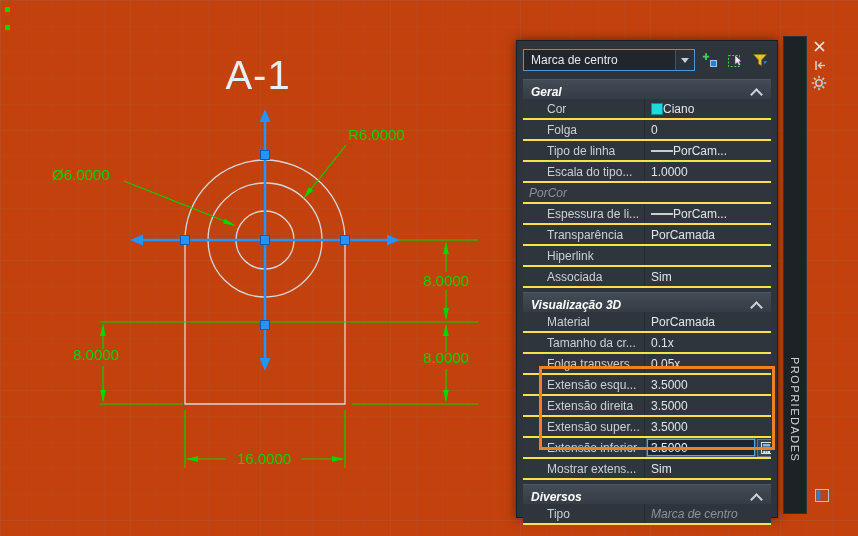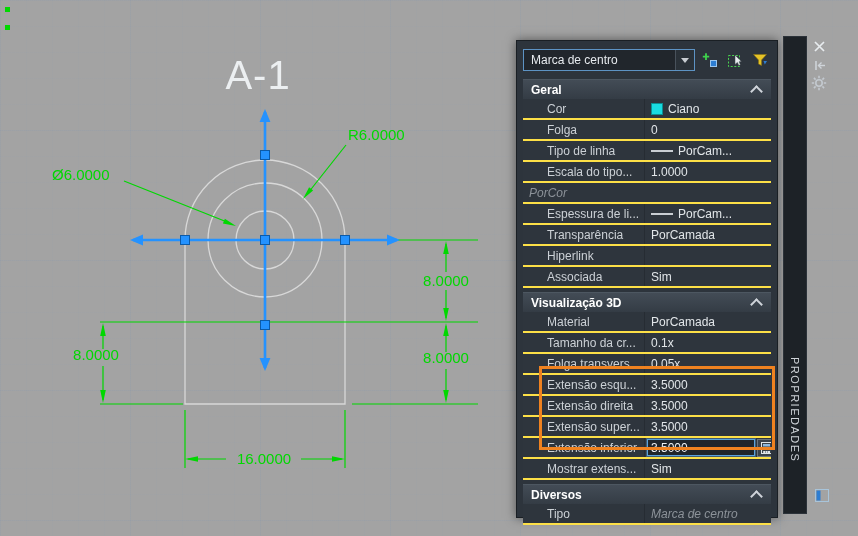--- a/index.html
+++ b/index.html
@@ -1,16 +1,16 @@
 <!DOCTYPE html>
 <html><head>
 <meta charset="utf-8">
 <style>
   html,body{margin:0;padding:0;background:#14181d;}
-  .stage{position:relative;width:858px;height:536px;overflow:hidden;background:#a3a3a3;
+  .stage{position:relative;width:858px;height:536px;overflow:hidden;background:#c2410c;
          font-family:"Liberation Sans",sans-serif;}
   .grid{position:absolute;inset:0;
         background-image:
           linear-gradient(rgba(120,150,180,0.05) 1px,transparent 1px),
           linear-gradient(90deg,rgba(120,150,180,0.05) 1px,transparent 1px),
           linear-gradient(rgba(120,150,180,0.08) 1px,transparent 1px),
           linear-gradient(90deg,rgba(120,150,180,0.08) 1px,transparent 1px);
         background-size:26px 26px,26px 26px,130px 130px,130px 130px;}
   svg.canvas{position:absolute;left:0;top:0;}
   svg text{font-family:"Liberation Sans",sans-serif;}
@@ -32,29 +32,29 @@
   .combo{width:172px;height:22px;background:#21262c;border:1px solid #5d93c4;
         display:flex;align-items:center;justify-content:space-between;
         color:#e6eaee;font-size:12px;box-sizing:border-box;padding-left:7px;}
   .combo-arrow{width:18px;height:100%;display:flex;align-items:center;justify-content:center;
         border-left:1px solid #49525c;background:#2a3138;}
   .tri-down{width:0;height:0;border-left:4px solid transparent;border-right:4px solid transparent;
         border-top:5px solid #c8cdd2;}
   .tbtn{width:20px;height:20px;display:flex;align-items:center;justify-content:center;}
   .pcontent{margin:4px 6px 0 6px;}
   .psec{height:19px;background:linear-gradient(#434c56,#343c45);color:#ffffff;font-weight:bold;
-        font-size:12px;display:flex;align-items:center;justify-content:space-between;
-        padding:0 10px 0 8px;border-top:1px solid #4d5761;margin-top:4px;}
+        font-size:12px;display:flex;align-items:flex-end;justify-content:space-between;
+        padding:0 10px 0 8px;border-top:1px solid #4d5761;margin-top:4px;font-style:italic;}
   .psec:first-child{margin-top:0;}
   .chev{width:7px;height:7px;border-top:2px solid #cfd4da;border-right:2px solid #cfd4da;
         transform:rotate(-45deg);margin-top:4px;}
   .prow{height:19px;display:flex;font-size:12px;border-bottom:2px solid #fde047;background:#2e353d;}
   .plabel{width:122px;box-sizing:border-box;padding-left:24px;color:#ccd1d6;display:flex;
         align-items:center;border-right:1px solid #262c33;white-space:nowrap;overflow:hidden;}
-  .pvalue{flex:1;padding-left:6px;color:#e2e6e9;display:flex;align-items:center;gap:5px;
+  .pvalue{flex:1;padding-left:6px;color:#e2e6e9;display:flex;align-items:center;
         white-space:nowrap;overflow:hidden;}
   .muted{color:#8d939a;font-style:italic;}
   .swatch{width:10px;height:10px;background:#19dbe0;border:1px solid #0b8f93;flex:0 0 auto;}
   .lineicon{width:22px;height:0;border-top:2px solid #c9ced3;flex:0 0 auto;}
   .pvalue.editing{padding:0 2px 0 2px;gap:2px;}
   input.edit{width:100px;height:15px;background:#1f252b;border:1px solid #5aa2dc;
         box-shadow:0 0 0 1px rgba(90,162,220,.35);color:#eef1f4;font-size:12px;
         padding:0 3px;font-family:"Liberation Sans",sans-serif;}
   .calc-btn{width:17px;height:16px;background:#3a424b;border:1px solid #6a737d;
         display:flex;align-items:center;justify-content:center;flex:0 0 auto;}

